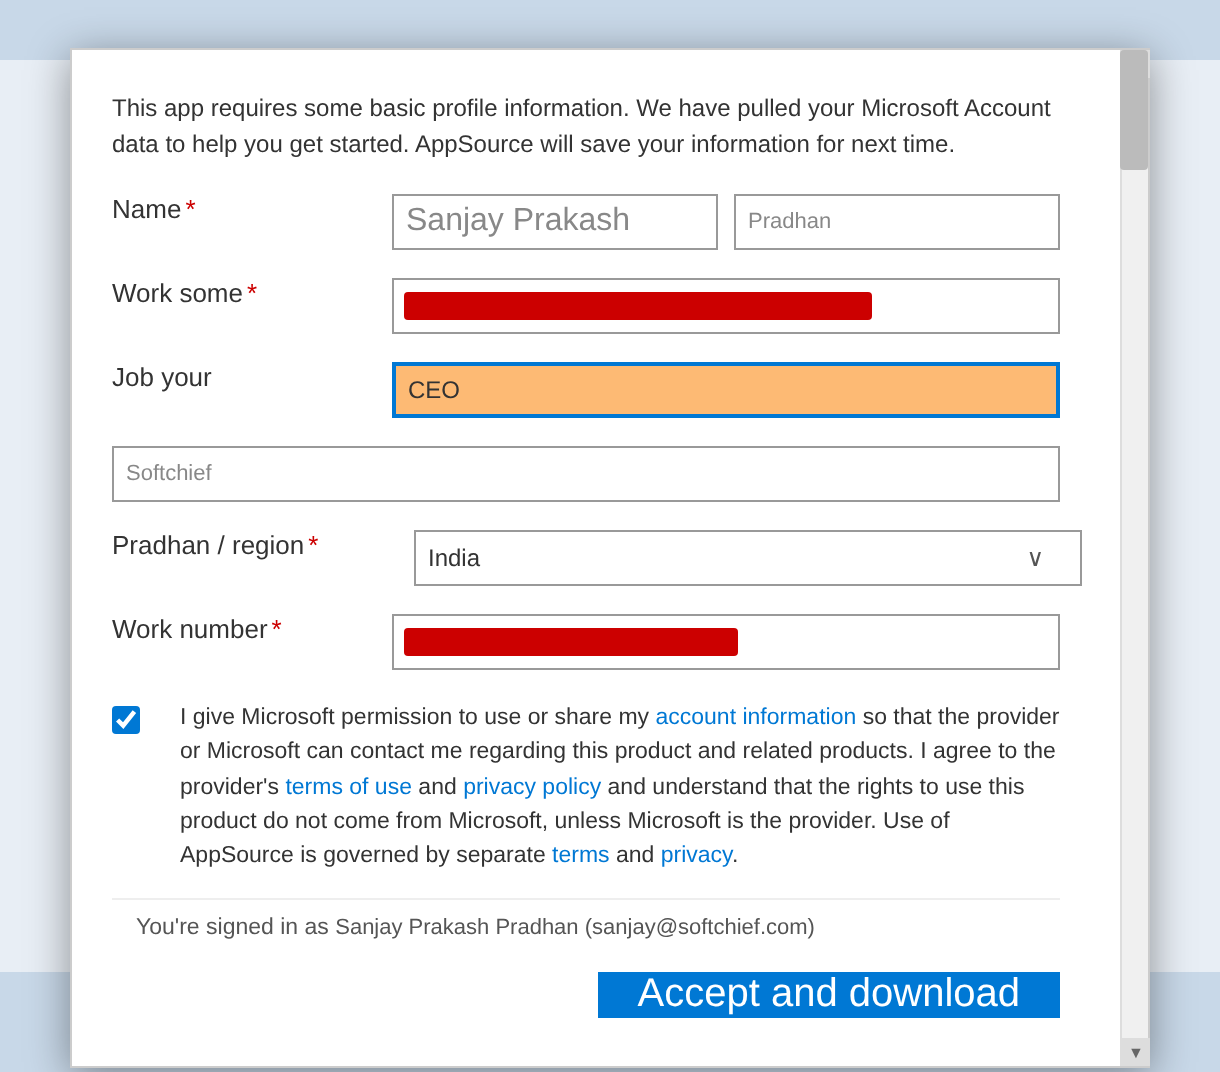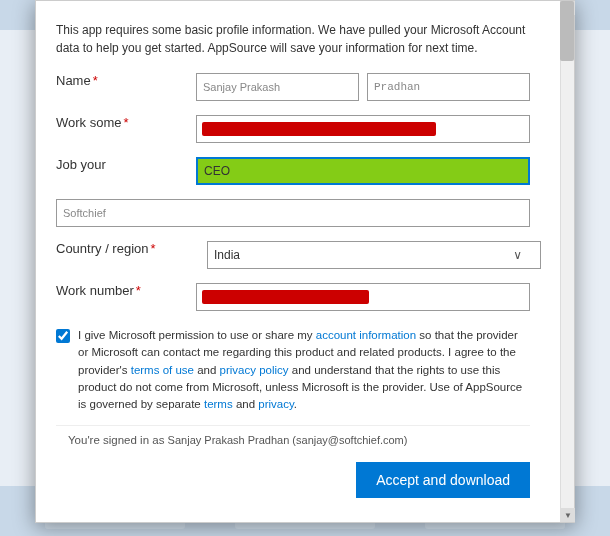--- a/index.html
+++ b/index.html
@@ -56,21 +56,21 @@
     }
     .bg-card-label {
       font-size: 11px;
       color: #888;
     }
     .star-icon { color: #ffa500; font-size: 14px; }
 
     
     .dialog {
       position: absolute;
-      top: 0;
+      top: 24px;
       left: 50%;
       transform: translateX(-50%);
       width: 540px;
       background: #fff;
       border: 1px solid #ccc;
       box-shadow: 0 4px 20px rgba(0,0,0,0.4);
       padding: 0;
       z-index: 10;
     }
 
@@ -206,29 +206,29 @@
       transform: translateY(-50%);
       width: 70%;
       height: 14px;
       background: #cc0000;
       border-radius: 2px;
     }
 
     
     .ceo-input {
       border: 2px solid #0078d4;
-      background: #84cc16;
+      background: #fdba74;
     }
 
     
     .checkbox-row {
       display: flex;
       align-items: flex-start;
       margin: 12px 0;
-      gap: 8px;
+      gap: 20px;
     }
 
     .checkbox-input {
       width: 14px;
       height: 14px;
       margin-top: 2px;
       flex-shrink: 0;
       accent-color: #0078d4;
     }
 
@@ -257,22 +257,22 @@
     .action-row {
       display: flex;
       justify-content: flex-end;
       padding-bottom: 4px;
     }
 
     .accept-btn {
       background: #0078d4;
       color: #fff;
       border: none;
-      padding: 10px 20px;
-      font-size: 14px;
+      padding: 0 20px;
+      font-size: 20px;
       cursor: pointer;
       font-family: 'Segoe UI', Arial, sans-serif;
       font-weight: 400;
       text-align: right;
     }
 
     .divider {
       border: none;
       border-top: 1px solid #eee;
       margin: 8px 0;
@@ -305,22 +305,22 @@
     <div class="dialog-inner">
 
       <p class="intro-text">This app requires some basic profile information. We have pulled your Microsoft Account data to help you get started. AppSource will save your information for next time.</p>
 
       <div class="form-row">
         <div class="form-label">
           <span>Name</span>
           <span class="required-star"> *</span>
         </div>
         <div class="name-fields">
-          <input class="input-field" type="text" value="Sanjay Prakash" style="font-size: 11px; color: rgb(136, 136, 136);">
-          <input class="input-field" type="text" value="Pradhan" style="font-size: 11px; color: rgb(136, 136, 136); font-family: Liberation Mono, monospace;">
+          <input class="input-field" type="text" value="Sanjay Prakash" style="font-size: 16px; color: rgb(136, 136, 136);">
+          <input class="input-field" type="text" value="Pradhan" style="font-size: 11px; color: rgb(136, 136, 136);">
         </div>
       </div>
 
       <div class="form-row">
         <div class="form-label">
           <span>Work some</span>
           <span class="required-star"> *</span>
         </div>
         <div class="form-field redacted-input">
           <input class="input-field" type="text" value="" style="color: transparent;">
@@ -338,21 +338,21 @@
       </div>
 
       <div class="form-row">
         <div class="form-field">
           <input class="input-field" type="text" value="Softchief" style="color: rgb(136, 136, 136); font-size: 11px;">
         </div>
       </div>
 
       <div class="form-row">
         <div class="form-label">
-          <span>Country / region</span>
+          <span>Pradhan / region</span>
           <span class="required-star"> *</span>
         </div>
         <div class="form-field select-wrapper">
           <select class="select-field">
             <option value="India">India</option>
             <option value="United States">United States</option>
             <option value="United Kingdom">United Kingdom</option>
           </select>
         </div>
       </div>

